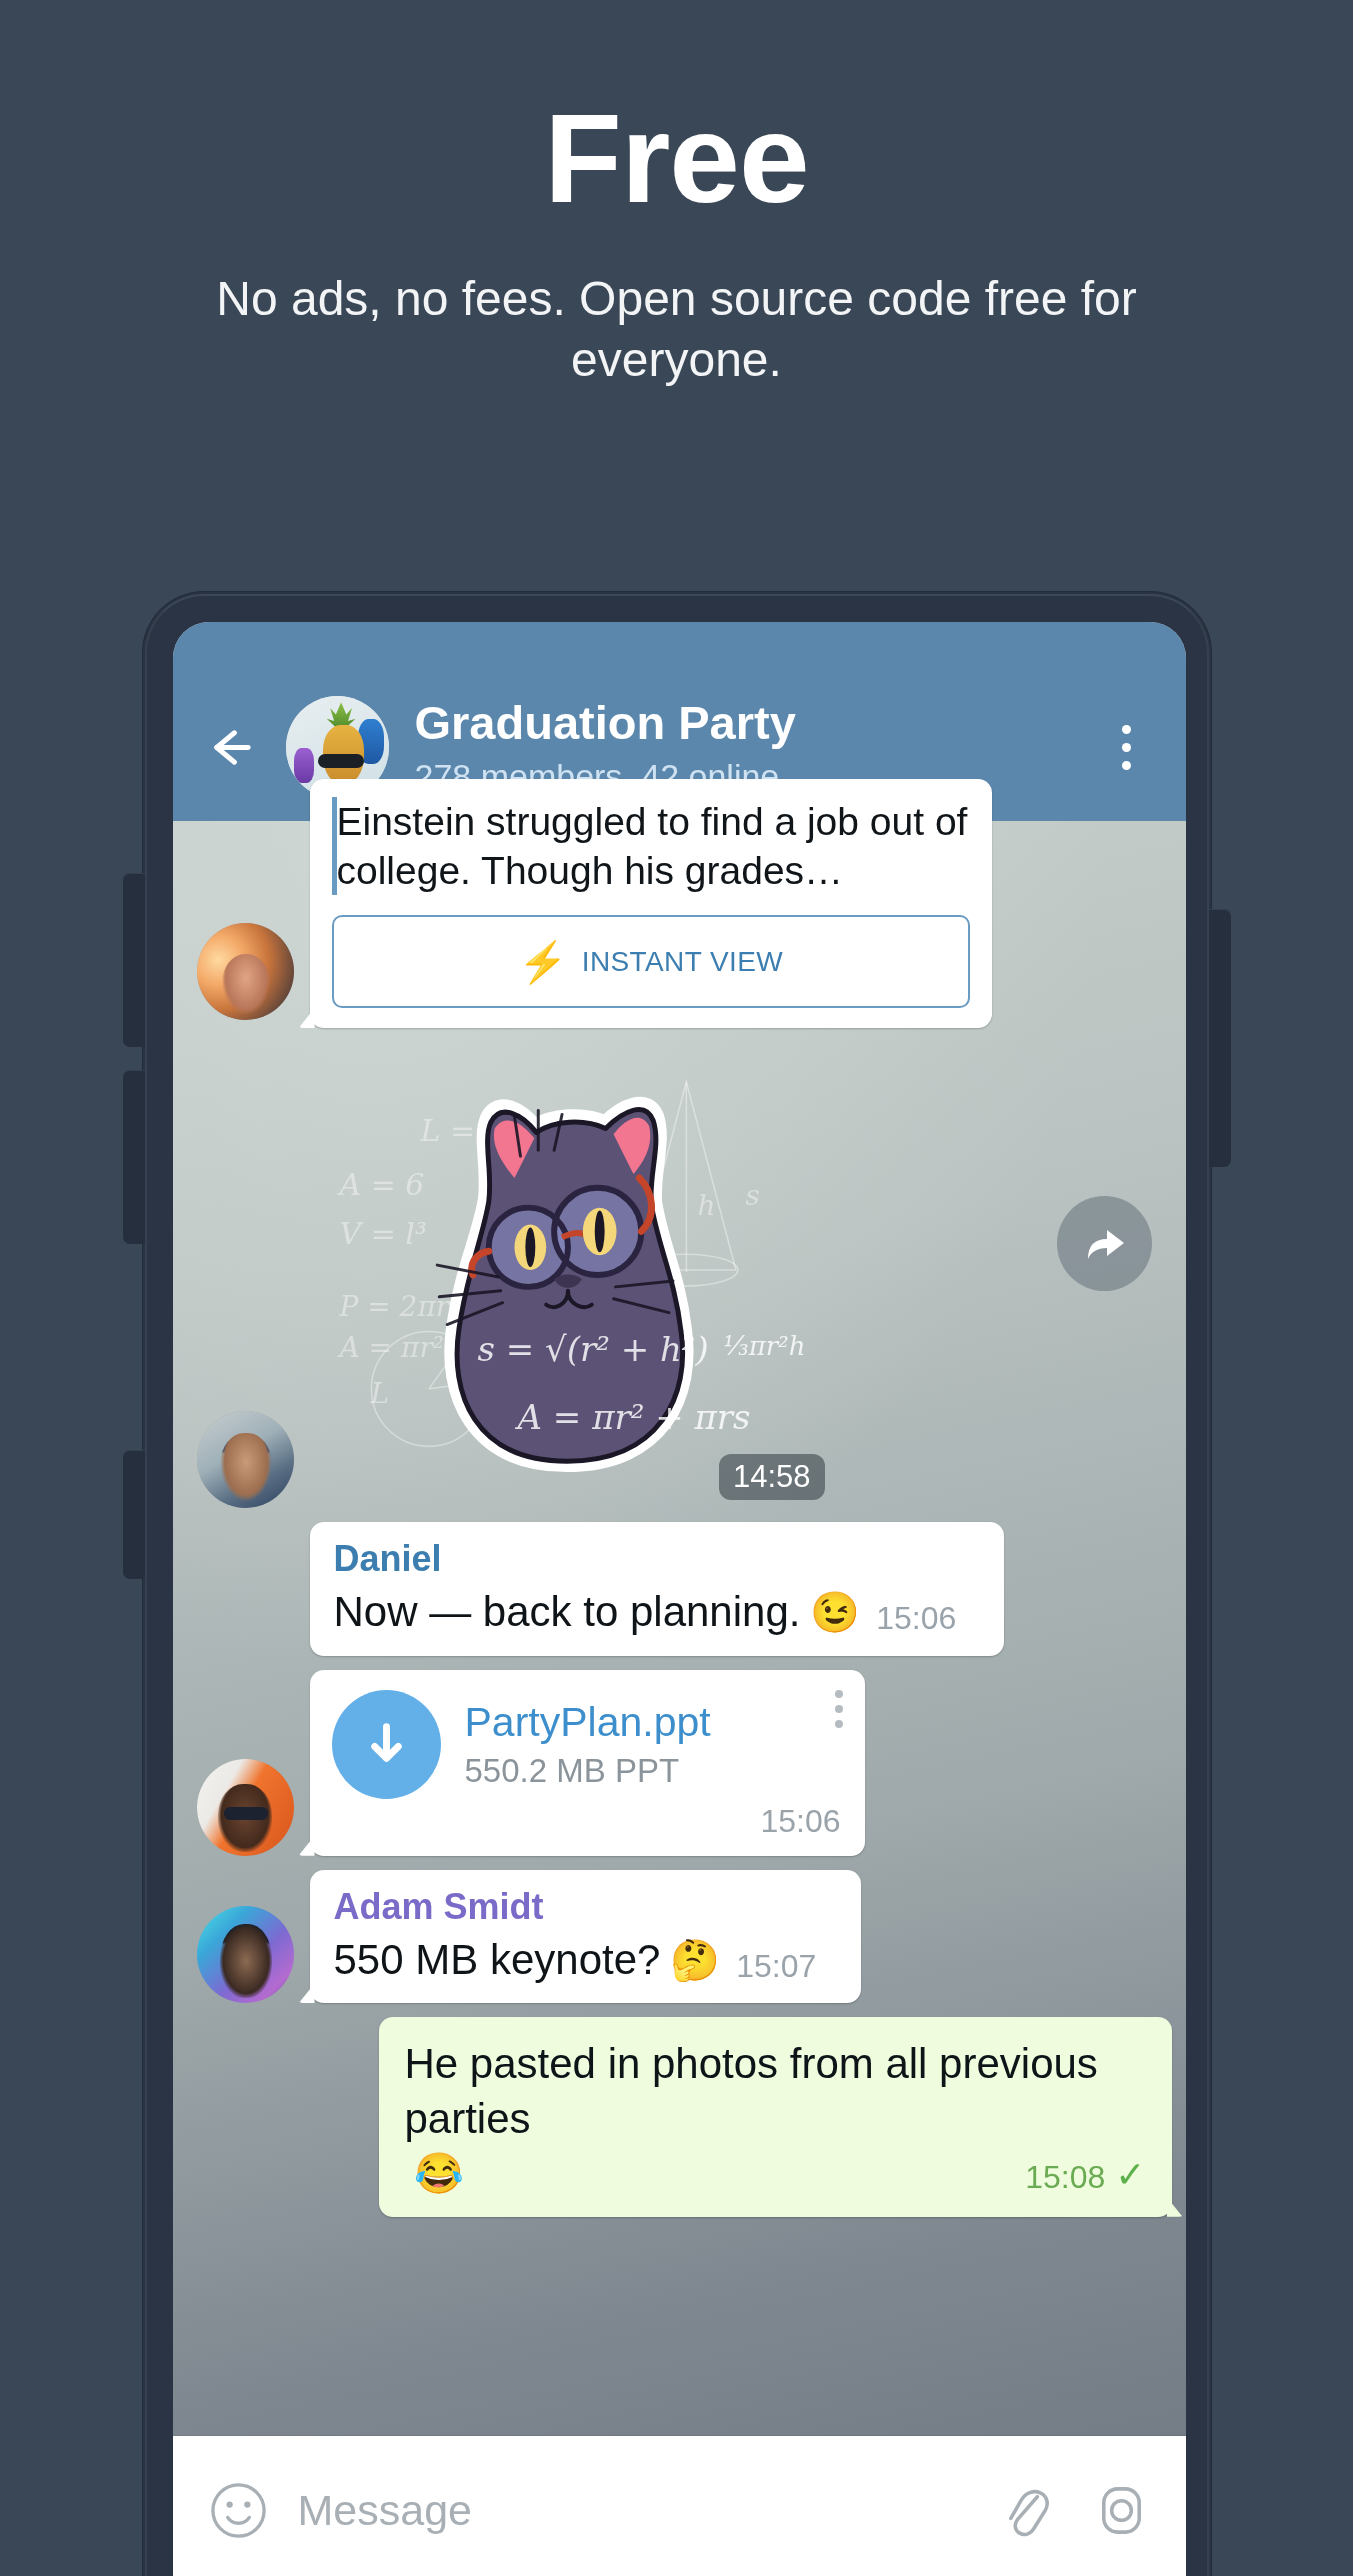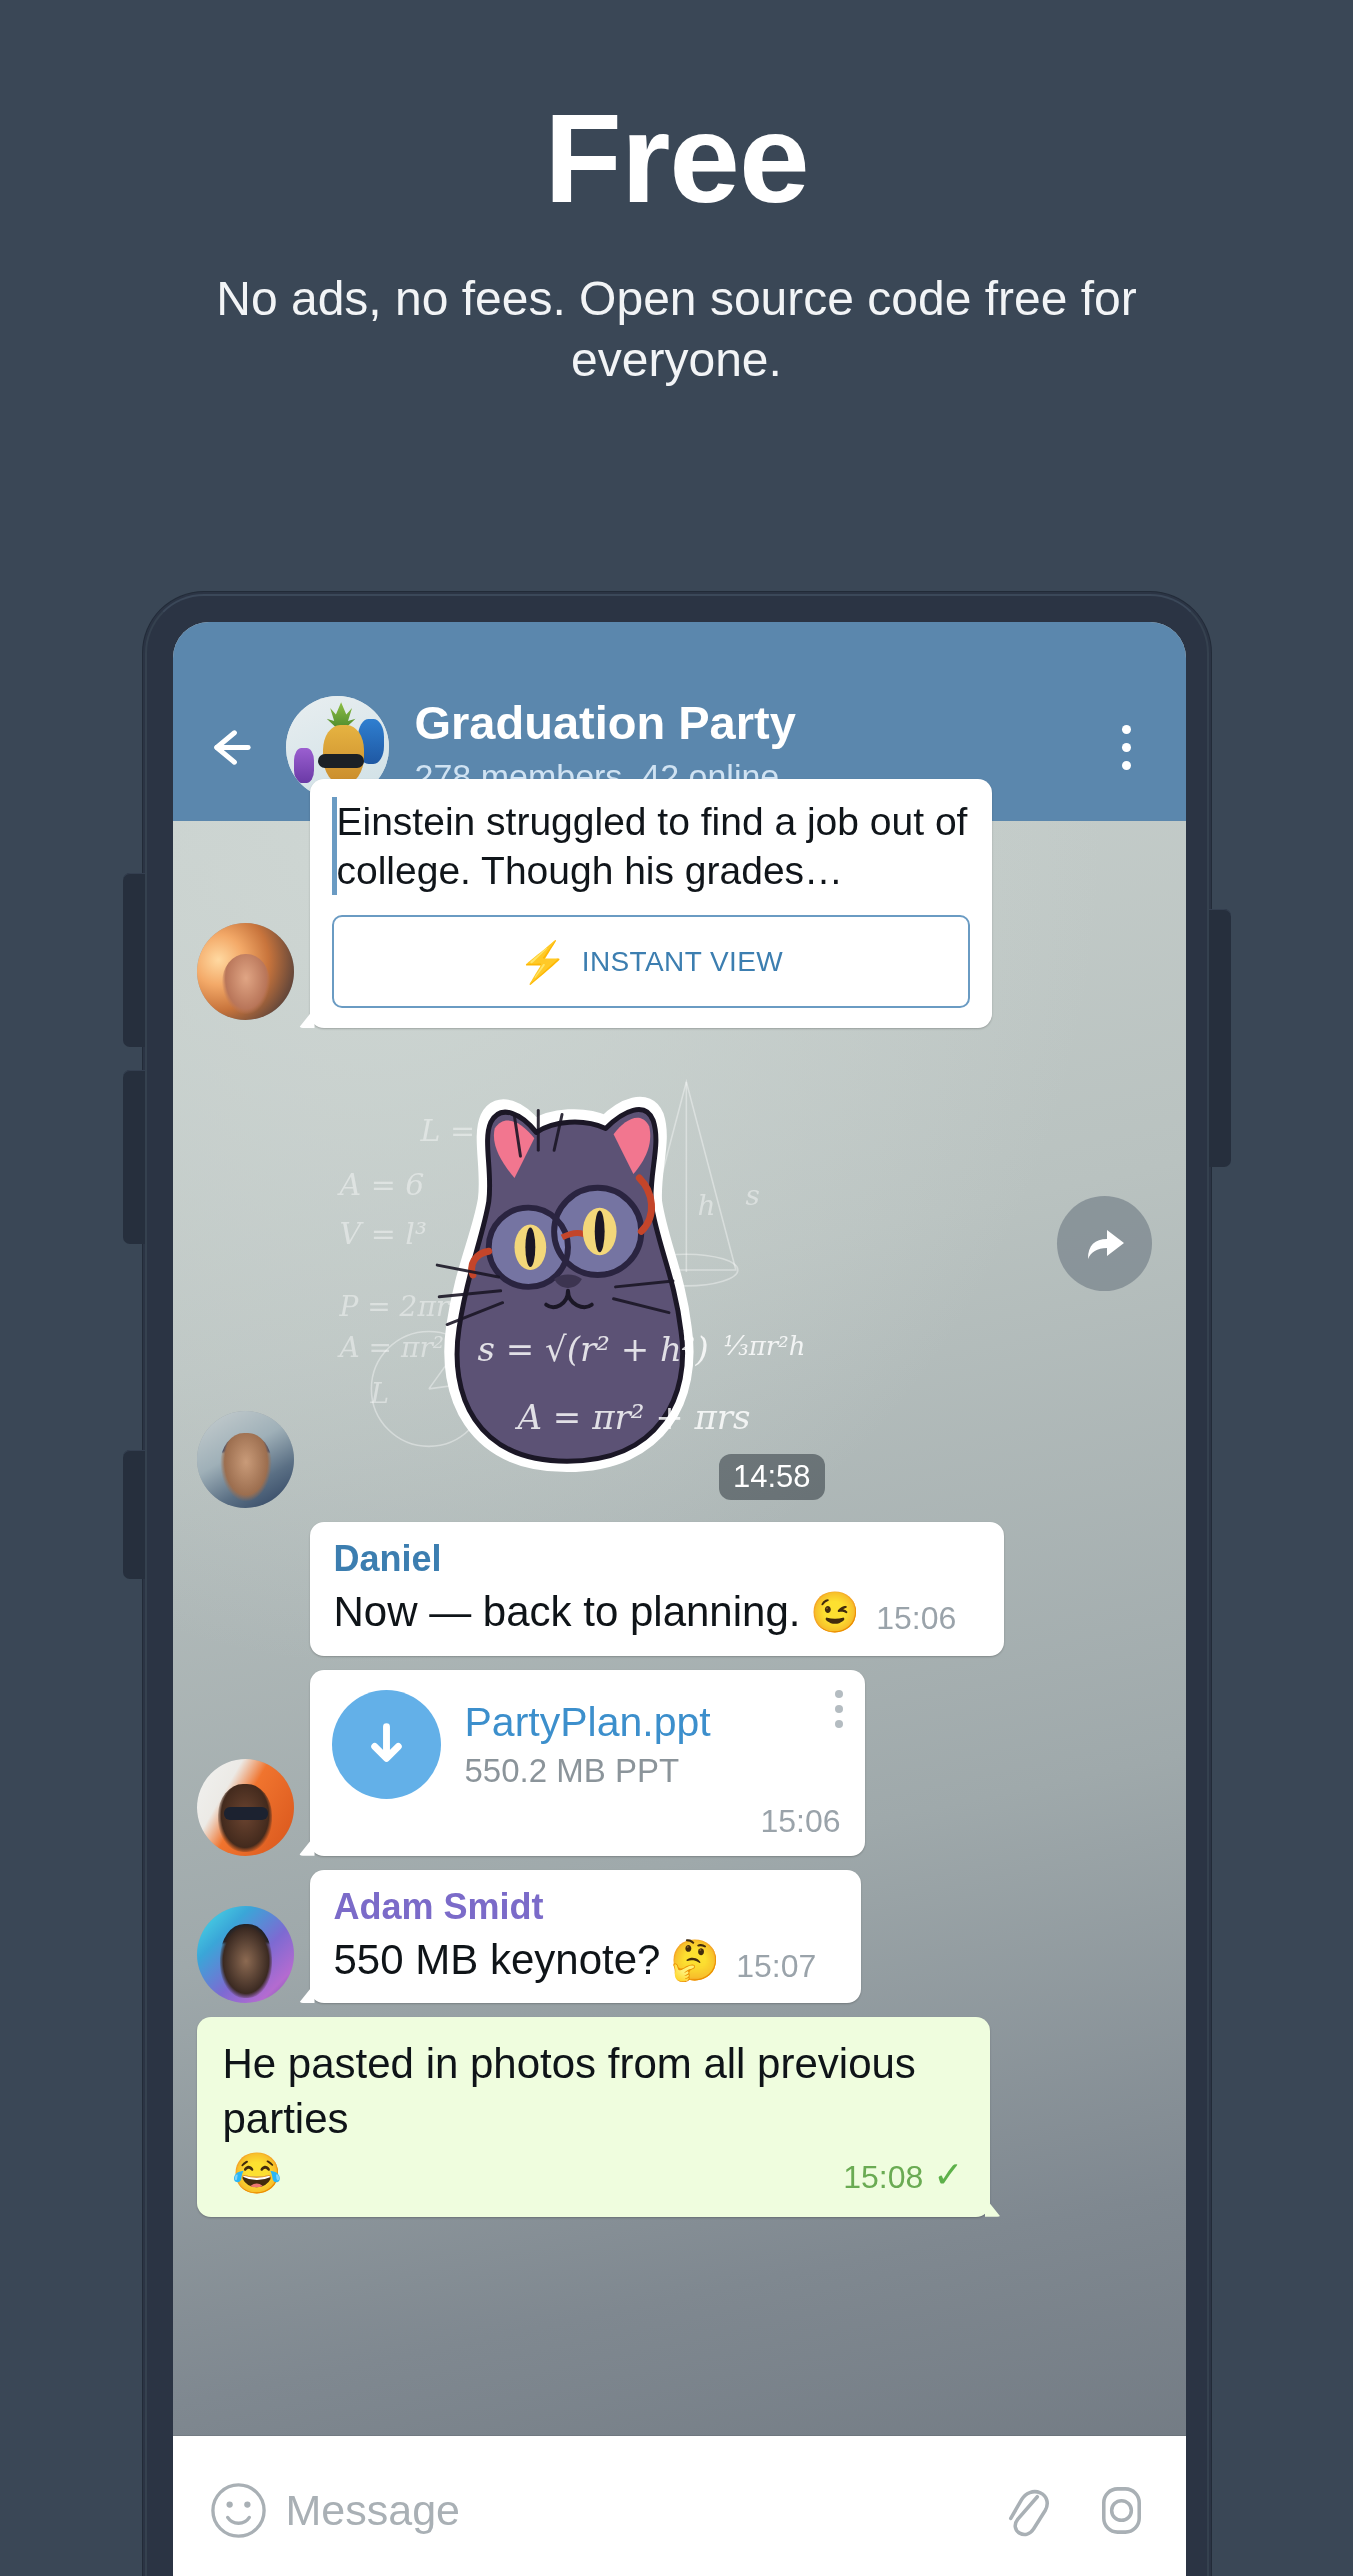--- a/index.html
+++ b/index.html
@@ -162,21 +162,21 @@
   .file-kebab i { width:8px; height:8px; border-radius:50%; background:#b4bcc1; display:block; }
   .file-stamp { text-align:right; font-size:32px; color:#9aa3aa; margin-top:4px; }
 
   
   .inputbar {
     position:absolute; left:0; bottom:0; width:1013px; height:149px;
     background:#ffffff; display:flex; align-items:center; padding:0 34px;
     box-shadow:0 -1px 0 rgba(0,0,0,.07);
   }
   .in-icon { flex:0 0 auto; display:flex; align-items:center; justify-content:center; }
-  .in-placeholder { flex:1 1 auto; font-size:43px; color:#a9b0b5; margin-left:16px; }
+  .in-placeholder { flex:1 1 auto; font-size:43px; color:#a9b0b5; margin-left:28px; }
   .in-right { display:flex; align-items:center; gap:34px; }
 
   
   .ap { position:absolute; inset:0; }
   .a1 { background:radial-gradient(circle at 22% 38%, #ffd9a1 0%, #f3a968 26%, #c8743c 52%, #6b4a3a 78%, #3a2a28 100%); }
   .a1::after{ content:""; position:absolute; left:26%; top:32%; width:50%; height:62%;
     background:radial-gradient(ellipse at 50% 40%, #e0a584 0%, #b9765a 60%, rgba(0,0,0,0) 72%);
     border-radius:48% 48% 46% 46%; }
   .a2 { background:linear-gradient(150deg,#c8cfd0 0%,#9fb0b8 42%,#5a6f84 70%,#2b3f5e 100%); }
   .a2::after{ content:""; position:absolute; left:24%; top:22%; width:54%; height:72%;
@@ -411,21 +411,21 @@
         <div class="bubble tail-l txt-bubble" style="width:551px;">
           <div class="sender purple">Adam Smidt</div>
           <div class="msg-line">
             <span>550 MB keynote?</span>
             <span class="emo">🤔</span>
             <span class="stamp">15:07</span>
           </div>
         </div>
       </div>
 
-      <div class="msg-row" style="justify-content:flex-start; padding-right:14px;">
+      <div class="msg-row" style="justify-content:flex-end; padding-right:14px;">
         <div class="bubble out tail-r txt-bubble" style="width:793px; max-width:793px; padding:20px 26px 18px 26px;">
           <div class="msg-line">
             <span>He pasted in photos from all previous parties</span>
             <span class="emo">😂</span>
             <span class="stamp green" style="margin-left:auto;">15:08</span>
             <span class="tick">✓</span>
           </div>
         </div>
       </div>
 

